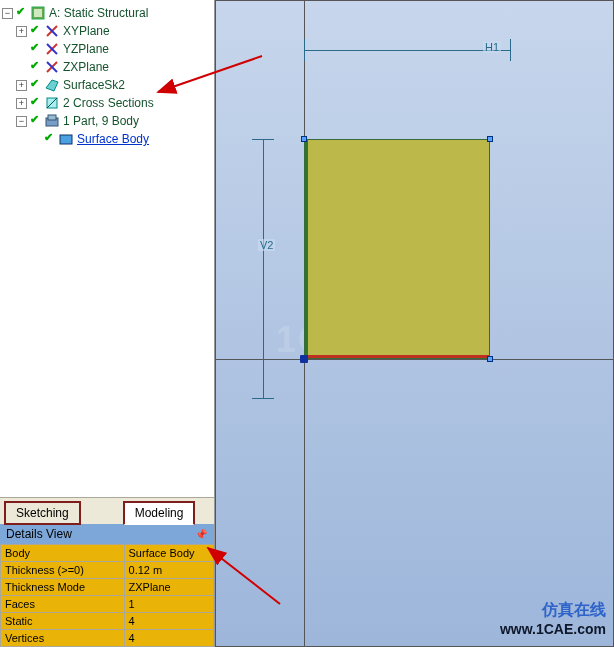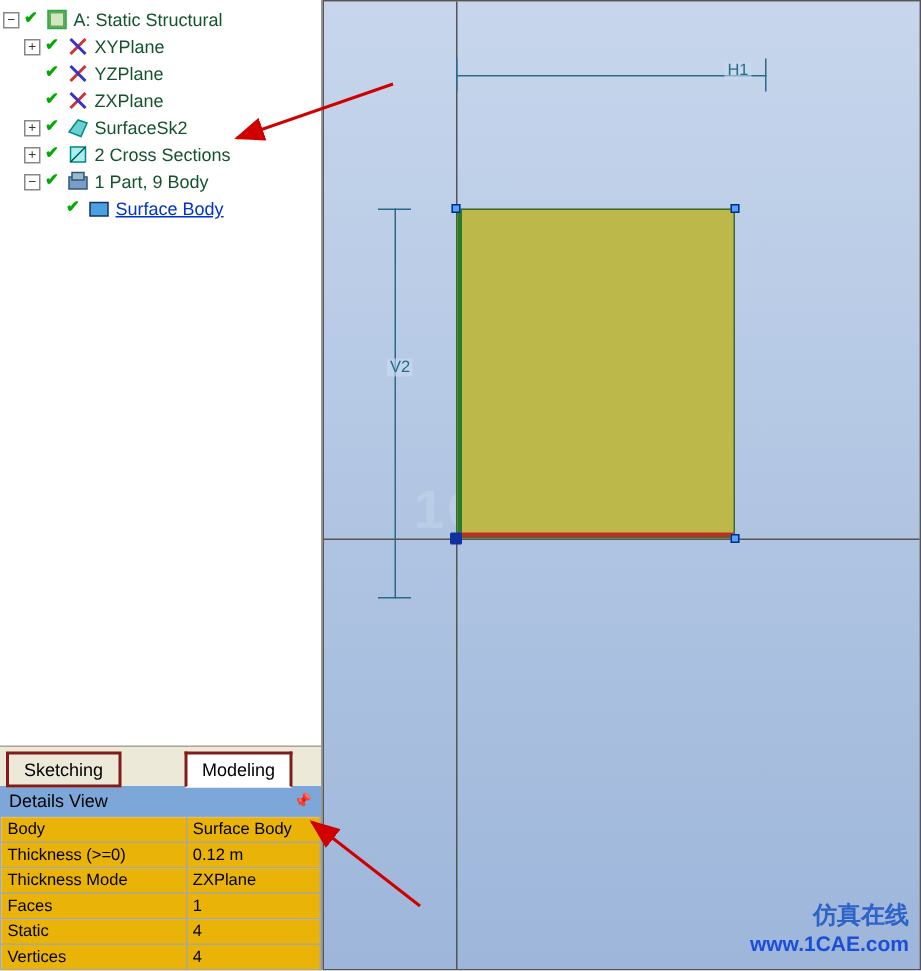--- a/index.html
+++ b/index.html
@@ -40,21 +40,21 @@
   .dim-h-label { position: absolute; top: -2px; right: 10px; background: rgba(200,220,240,0.6); padding: 0 2px; font-size: 11px; color: #2a6a8a; }
   .dim-v { position: absolute; left: 40px; top: 138px; width: 14px; height: 260px; }
   .dim-v::before, .dim-v::after { content: ""; position: absolute; left: -4px; height: 1px; width: 22px; background: #2a6a8a; }
   .dim-v::before { top: 0; } .dim-v::after { bottom: 0; }
   .dim-v-line { position: absolute; left: 7px; top: 0; bottom: 0; width: 1px; background: #2a6a8a; }
   .dim-v-label { position: absolute; top: 100px; left: 2px; padding: 0 2px; font-size: 11px; color: #2a6a8a; background: rgba(200,220,240,0.6); }
   .handle { position: absolute; width: 6px; height: 6px; background: #5aa0ff; border: 1px solid #003080; }
   .arrow1 { position: absolute; pointer-events: none; }
   .branding { position: absolute; right: 8px; bottom: 10px; text-align: right; font-size: 16px; font-weight: bold; }
   .branding .cn { color: #2e63c9; text-align: right; }
-  .branding .url { color: #1d4ed8; font-size: 14px; }
+  .branding .url { color: #0f172a; font-size: 14px; }
   .watermark { position: absolute; left: 60px; top: 318px; font-size: 36px; color: rgba(255,255,255,0.15); font-weight: bold; letter-spacing: 2px; }
   .origin-dot { position: absolute; left: 84px; top: 354px; width: 8px; height: 8px; background: #1030a0; border-radius: 1px; }
   svg.ico-svg { width: 16px; height: 16px; }
 </style>
 </head>
 <body>
 
 <div class="main">
   <div class="left-panel">
     <div class="tree-area">

